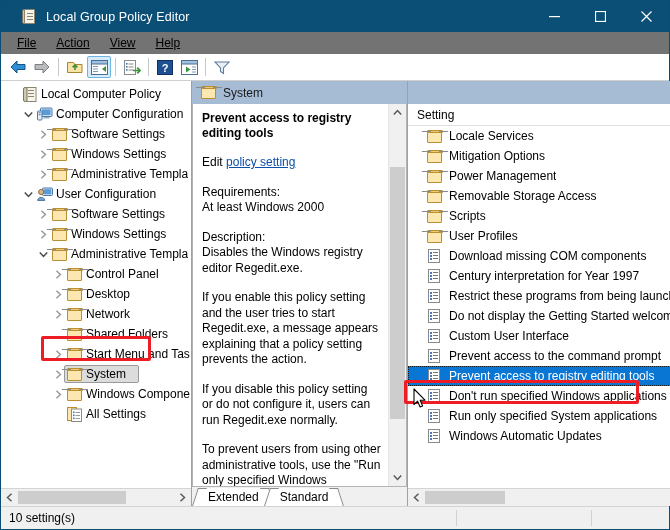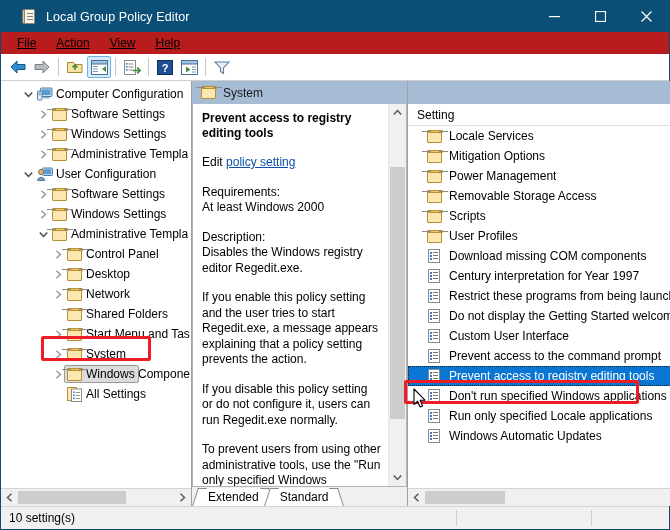--- a/index.html
+++ b/index.html
@@ -35,21 +35,21 @@
     position:absolute;left:0px;top:0px;width:4px;height:15px;background:#cfc9b4;
     border:1px solid #7c765f;box-sizing:border-box;border-radius:2px;
   }
   .title-text{color:#ffffff;font-size:12.5px;letter-spacing:.1px;}
   .title-spacer{flex:1 1 auto;}
   .caption-btns{display:flex;height:31px;}
   .cap{width:46px;height:31px;display:flex;align-items:center;justify-content:center;}
   .cap svg{display:block;}
   
   .menubar{
-    height:22px;background:#b91c1c;display:flex;align-items:center;
+    height:22px;background:#737373;display:flex;align-items:center;
     padding-left:6px;flex:0 0 auto;
   }
   .menu-item{
     padding:2px 10px;font-size:12px;color:#000;
   }
   .menu-item u{text-decoration:underline;}
   
   .toolbar{
     height:26px;background:#ffffff;display:flex;align-items:center;
     padding-left:5px;border-bottom:1px solid #cfcfcf;flex:0 0 auto;gap:0px;
@@ -269,20 +269,34 @@
         <path d="M2 2 L16 2 L10.5 8 L10.5 13.5 L7.5 11.5 L7.5 8 Z" fill="#e8eef4" stroke="#5b7d9e" stroke-width="1.1"></path>
       </svg>
     </div>
   </div>
 
   <div class="panes">
 
     <div class="pane-left">
       <div class="tree" id="tree">
           <div class="trow">
+            <span style="display:inline-block;width:4px;flex:0 0 4px;"></span>
+            <span class="chev"></span>
+            <span class="ticon">
+              <svg width="14" height="15" viewBox="0 0 14 15">
+                <rect x="3" y="0.5" width="10" height="14" fill="#f7f4e9" stroke="#8a8470"></rect>
+                <rect x="0.5" y="0.5" width="3.5" height="14" rx="1.5" fill="#cfc9b4" stroke="#7c765f"></rect>
+                <rect x="5" y="3" width="6" height="1" fill="#8a8470"></rect>
+                <rect x="5" y="6" width="6" height="1" fill="#8a8470"></rect>
+                <rect x="5" y="9" width="6" height="1" fill="#8a8470"></rect>
+              </svg>
+            </span>
+            <span class="tlabel">Local Computer Policy</span>
+          </div>
+          <div class="trow">
             <span style="display:inline-block;width:19px;flex:0 0 19px;"></span>
             <span class="chev">
               <svg width="9" height="7" viewBox="0 0 9 7">
                 <path d="M0.8 1.4 L4.5 5.4 L8.2 1.4" stroke="#4a4a4a" stroke-width="1.5" fill="none"></path>
               </svg>
             </span>
             <span class="ticon">
               <svg width="16" height="14" viewBox="0 0 16 14">
                 <rect x="3.5" y="1" width="11.5" height="8.5" rx="1" fill="#cfe2f2" stroke="#4a78a8"></rect>
                 <rect x="5" y="2.4" width="8.5" height="5.6" fill="#5b9bd5"></rect>
@@ -734,21 +748,21 @@
               <span class="lbl">Don't run specified Windows applications</span>
             </div>
             <div class="lrow">
               <span class="ticon">
                 <span class="docico">
                   <span class="sheet"></span>
                   <span class="bar"></span>
                   <span class="bar2"></span>
                 </span>
               </span>
-              <span class="lbl">Run only specified Locale applications</span>
+              <span class="lbl">Run only specified System applications</span>
             </div>
             <div class="lrow">
               <span class="ticon">
                 <span class="docico">
                   <span class="sheet"></span>
                   <span class="bar"></span>
                   <span class="bar2"></span>
                 </span>
               </span>
               <span class="lbl">Windows Automatic Updates</span>

